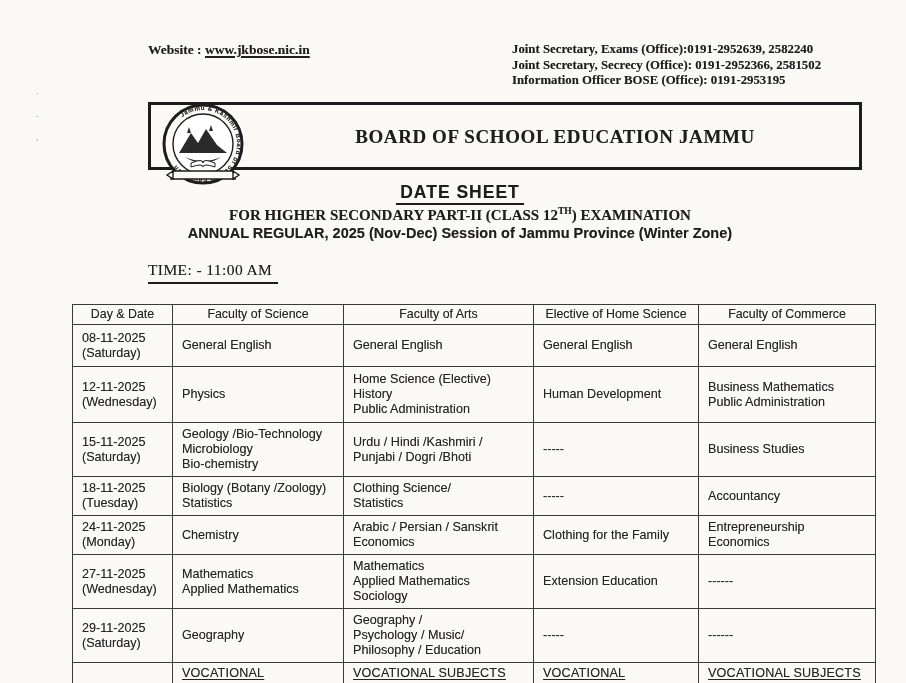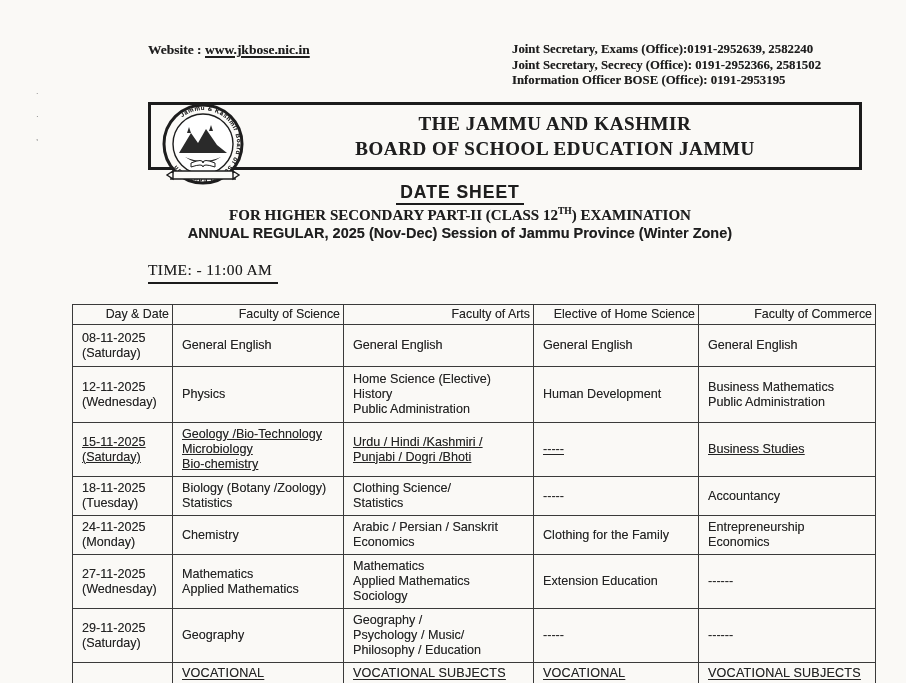--- a/index.html
+++ b/index.html
@@ -87,28 +87,28 @@
     width: 803px;
     border-collapse: collapse; table-layout: fixed;
     font-size: 12.6px; line-height: 15px;
     color: #242424;
   }
   table.datesheet th, table.datesheet td {
     border: 1.6px solid #3a3a3a;
   }
   table.datesheet th {
     height: 20px; font-weight: normal; font-size: 12.4px;
-    text-align: right; padding: 2px 3px;
+    text-align: center; padding: 2px 3px;
   }
   table.datesheet td {
     padding: 4px 9px; vertical-align: middle; text-align: left;
   }
   tbody tr:nth-child(1) { height: 42px; padding-left: 17px; }
   tbody tr:nth-child(2) { height: 56px; }
-  tbody tr:nth-child(3) { height: 48px; text-decoration: underline; }
+  tbody tr:nth-child(3) { height: 48px; }
   tbody tr:nth-child(4) { height: 33px; }
   tbody tr:nth-child(5) { height: 35px; }
   tbody tr:nth-child(6) { height: 45px; }
   tbody tr:nth-child(7) { height: 50px; }
   tbody tr:nth-child(8) { height: 72px; }
   tbody tr:nth-child(8) td { vertical-align: top; padding-top: 3px; }
   .voc-heading {
     text-decoration: underline; text-underline-offset: 2px;
     letter-spacing: 0.2px;
   }
@@ -156,21 +156,20 @@
         </text>
         <path d="M 18 52 L 30 32 L 37 42 L 45 28 L 56 44 L 66 52 Z" fill="#2a2a2a"></path>
         <path d="M 28 26 l 2 6 h -4 Z M 50 24 l 2 6 h -4 Z" fill="#2a2a2a"></path>
         <path d="M 24 56 q 18 8 36 0 q -9 6 -18 6 q -9 0 -18 -6 Z" fill="#2a2a2a"></path>
         <path d="M 30 62 q 12 -5 12 0 q 0 -5 12 0 l 0 4 q -12 -4 -12 0 q 0 -4 -12 0 Z" fill="#ffffff" stroke="#1d1d1d" stroke-width="1"></path>
         <path d="M 12 70 L 72 70 L 74 78 L 10 78 Z" fill="#fbfaf7" stroke="#1d1d1d" stroke-width="1.6"></path>
         <path d="M 12 70 L 6 74 L 12 78 Z M 72 70 L 78 74 L 72 78 Z" fill="#fbfaf7" stroke="#1d1d1d" stroke-width="1.4"></path>
       </svg>
     </div>
     <div class="org-title">
-      <div>THE JAMMU AND KASHMIR</div>
       <div>BOARD OF SCHOOL EDUCATION JAMMU</div>
     </div>
   </div>
 
   <div class="ds-title">
     <span>DATE SHEET</span>
   </div>
 
   <div class="exam-line">
     <span>FOR HIGHER SECONDARY PART-II (CLASS 12</span><sup>TH</sup><span>) EXAMINATION</span>

